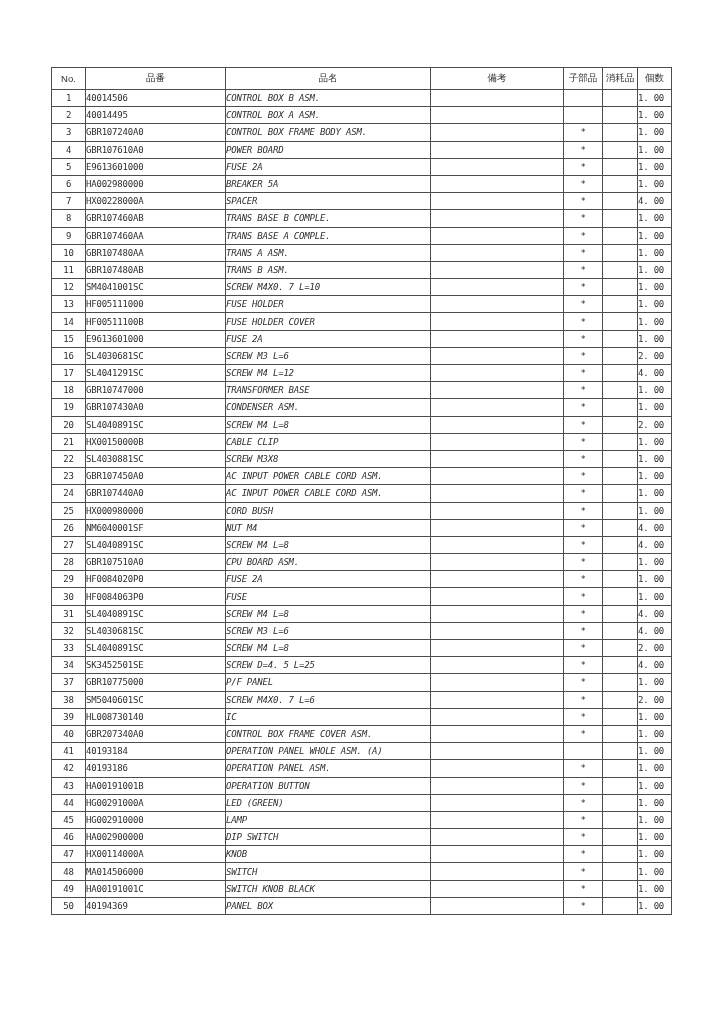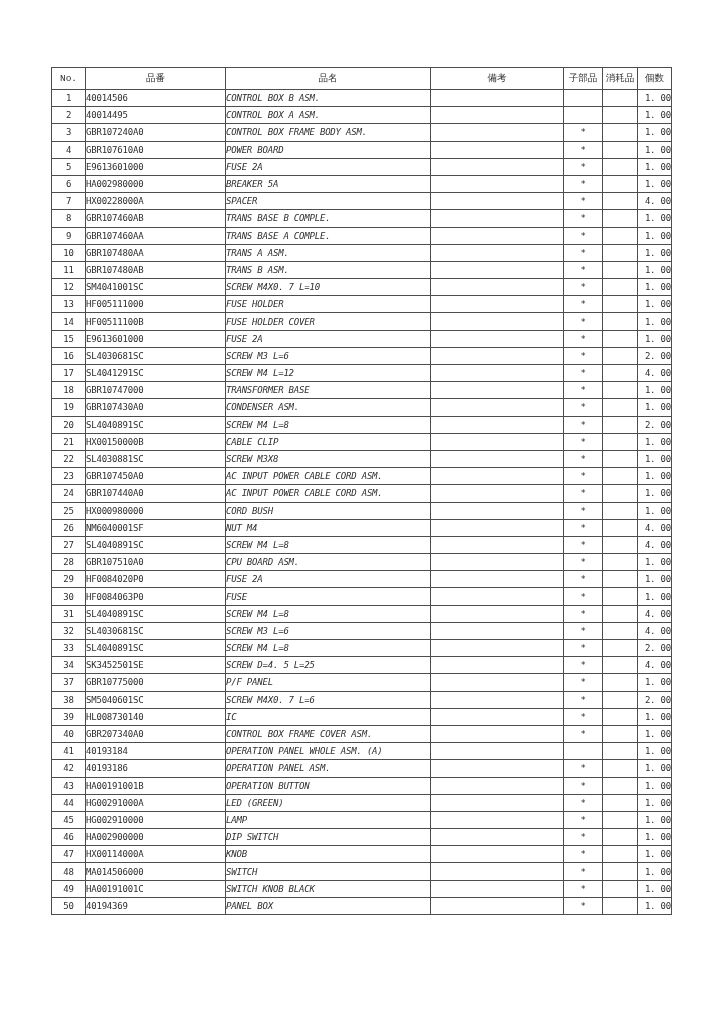--- a/index.html
+++ b/index.html
@@ -26,21 +26,21 @@
   table.parts-table th,
   table.parts-table td {
     border: 1px solid #4d4d4d;
     padding: 0;
     overflow: hidden;
     white-space: nowrap;
     color: #2e2e2e;
   }
   table.parts-table thead th {
     height: 21px;
-    font-family: Liberation Mono, monospace;
+    font-family: Liberation Sans, sans-serif;
     font-size: 9.5px;
     font-weight: normal;
     vertical-align: middle;
   }
   table.parts-table tbody td {
     height: 16.2px;
     font-size: 9px;
     vertical-align: middle;
     letter-spacing: -0.2px;
   }
@@ -51,21 +51,21 @@
   .col-child   { width: 39px; }
   .col-consum  { width: 35px; }
   .col-qty     { width: 34px; }
 
   td.cell-no        { text-align: center; }
   td.cell-part-number { text-align: left; padding-left: 5px; margin-top: 24px; }
   td.cell-part-name { text-align: left; padding-left: 5px; font-style: italic; }
   td.cell-remarks   { text-align: left; padding-left: 4px; }
   td.cell-child-part { text-align: center; font-size: 10px; }
   td.cell-consumable { text-align: center; font-size: 10px; }
-  td.cell-quantity  { text-align: right; padding-right: 4px; }
+  td.cell-quantity  { padding-right: 4px; }
 </style>
 </head>
 <body>
 
 <div class="page">
   <table class="parts-table">
     <colgroup>
       <col class="col-no">
       <col class="col-pn">
       <col class="col-name">

